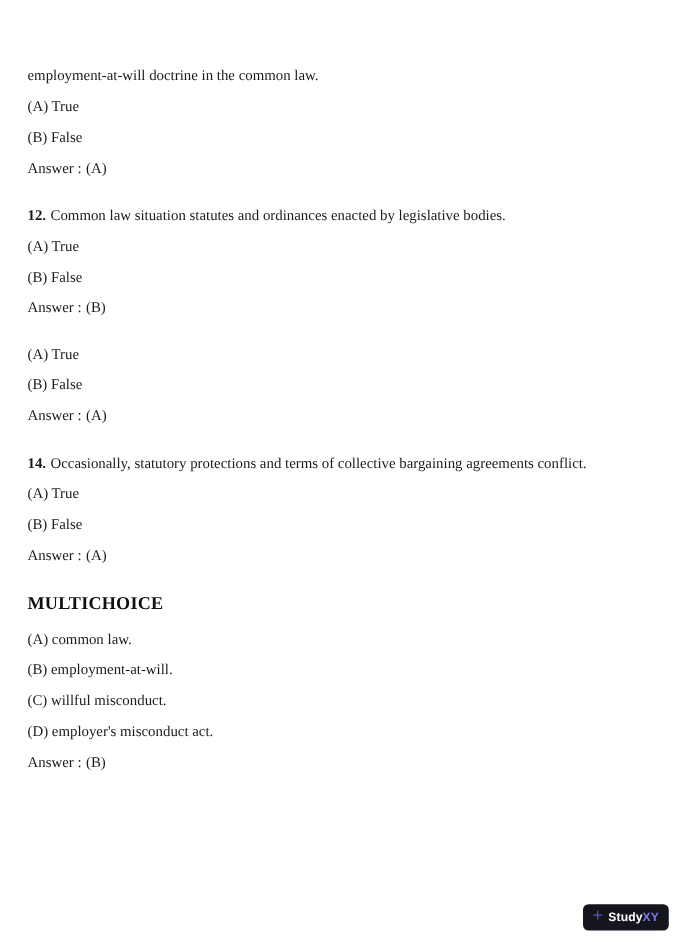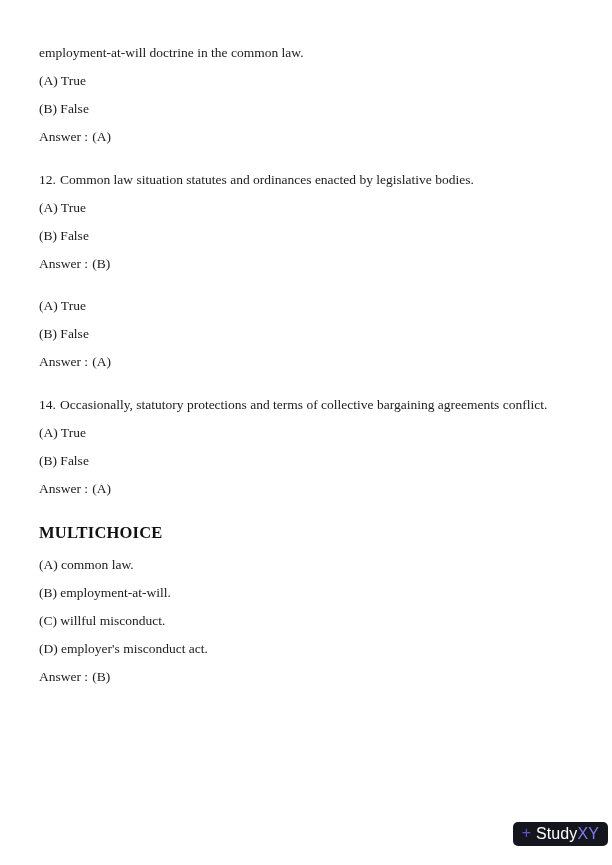--- a/index.html
+++ b/index.html
@@ -11,34 +11,35 @@
     position: relative;
     width: 612px;
     height: 865px;
     background: #ffffff;
     overflow: hidden;
     font-family: "Liberation Serif", "DejaVu Serif", serif;
     color: #1b1b1b;
   }
   .content {
     box-sizing: border-box;
-    padding: 45px 42px 0 39px;
+    padding: 45px 42px 0 25px;
     width: 612px;
+    margin-top: 16px;
   }
   .para {
     margin: 0 0 11.5px 0;
     font-size: 13.5px;
     line-height: 16.5px;
     color: #1b1b1b;
   }
   .answer {
     margin-bottom: 26px;
   }
   .q-num {
-    font-weight: normal;
+    font-weight: bold;
     margin-right: 0.3em;
   }
   .answer-label {
     font-weight: normal;
     margin-right: 0.3em;
   }
   .section-heading {
     margin: 12px 0 14px 0;
     font-size: 16.5px;
     line-height: 20px;
@@ -61,22 +62,22 @@
     font-family: "Liberation Sans", sans-serif;
   }
   .logo-plus {
     color: #5b55cc;
     font-size: 16px;
     font-weight: 400;
     line-height: 1;
     transform: translateY(-1px);
   }
   .logo-text {
-    font-size: 16px;
-    font-weight: 400;
+    font-size: 11px;
+    font-weight: 700;
     color: #ffffff;
     letter-spacing: 0.1px;
   }
   .logo-accent {
     color: #7d7af2;
   }
 </style>
 </head>
 <body>
 

